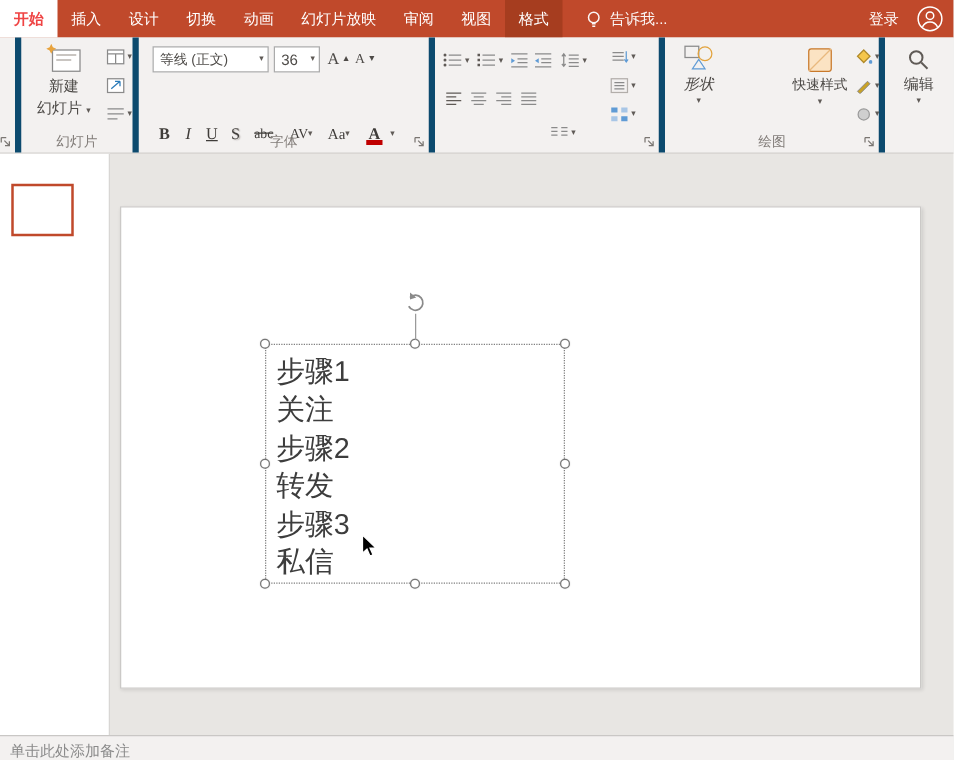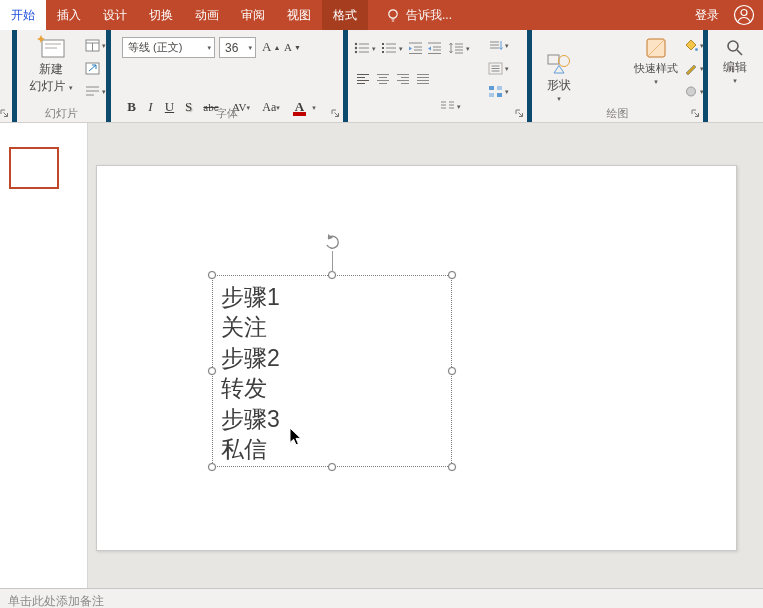--- a/index.html
+++ b/index.html
@@ -3,21 +3,21 @@
 <meta charset="utf-8">
 <style>
   * { margin:0; padding:0; box-sizing:border-box; }
   body { font-family:"Liberation Sans","DejaVu Sans",sans-serif; }
   #app { position:relative; width:763px; height:608px; overflow:hidden; background:#E8E6E3; }
 
   
   .titlebar { position:absolute; top:0; left:0; right:0; height:30px; background:#C0492B;
               display:flex; align-items:stretch; color:#fff; font-size:12px; }
   .tab { display:flex; align-items:center; padding:0 11px; white-space:nowrap; }
-  .tab.selected { background:#fff; color:#1d4ed8; font-weight:normal; }
+  .tab.selected { background:#fff; color:#ef4444; font-weight:bold; }
   .tab.contextual { background:#A63D1F; }
   .tellme { display:flex; align-items:center; gap:6px; padding:0 10px; margin-left:8px; opacity:.95; }
   .signin { margin-left:auto; display:flex; align-items:center; padding:0 14px; }
   .account { display:flex; align-items:center; padding-right:8px; }
 
   
   .ribbon { position:absolute; top:30px; left:0; right:0; height:93px; background:#F3F1F0;
             border-bottom:1px solid #D2CFCC; color:#4d4a47; font-size:12px; }
   .group { position:absolute; top:0; height:92px; border-right:5px solid #0c4a6e; }
   .group-label { position:absolute; bottom:1px; left:0; right:0; text-align:center;
@@ -66,20 +66,21 @@
 <body>
 
 <div id="app">
 
   <div class="titlebar">
     <div class="tab selected">开始</div>
     <div class="tab">插入</div>
     <div class="tab">设计</div>
     <div class="tab">切换</div>
     <div class="tab">动画</div>
+    <div class="tab">幻灯片放映</div>
     <div class="tab">审阅</div>
     <div class="tab">视图</div>
     <div class="tab contextual">格式</div>
 
     <div class="tellme">
       <span>
         <svg width="14" height="15" viewBox="0 0 14 15">
           <circle cx="7" cy="6" r="4.2" fill="none" stroke="#fff" stroke-width="1.2"></circle>
           <path d="M5.5 11 h3 M5.8 13 h2.4" stroke="#fff" stroke-width="1.2" fill="none"></path>
         </svg>
@@ -282,21 +283,21 @@
 
       <span class="launcher">
         <svg width="11" height="11" viewBox="0 0 11 11">
             <path d="M2 2 H6 M2 2 V6" stroke="#7a7672" fill="none"></path>
             <path d="M4.5 4.5 L8.5 8.5 M8.5 5 V8.5 H5" stroke="#7a7672" fill="none"></path>
           </svg>
       </span>
     </div>
 
     <div class="group" style="left:532px;width:176px;">
-      <div class="bigbtn" style="left:6px;top:22px;width:42px;">
+      <div class="bigbtn" style="left:6px;top:4px;width:42px;font-style:italic;">
         <span>
           <svg width="26" height="24" viewBox="0 0 26 24">
             <rect x="2" y="3" width="11" height="9" fill="none" stroke="#8a8a8a"></rect>
             <circle cx="18" cy="9" r="5.5" fill="none" stroke="#e2a33d"></circle>
             <path d="M8 21 L13 13.5 L18 21 Z" fill="none" stroke="#5f9bd5"></path>
           </svg>
         </span>
         <span>形状</span>
         <span class="dd">▾</span>
       </div>

